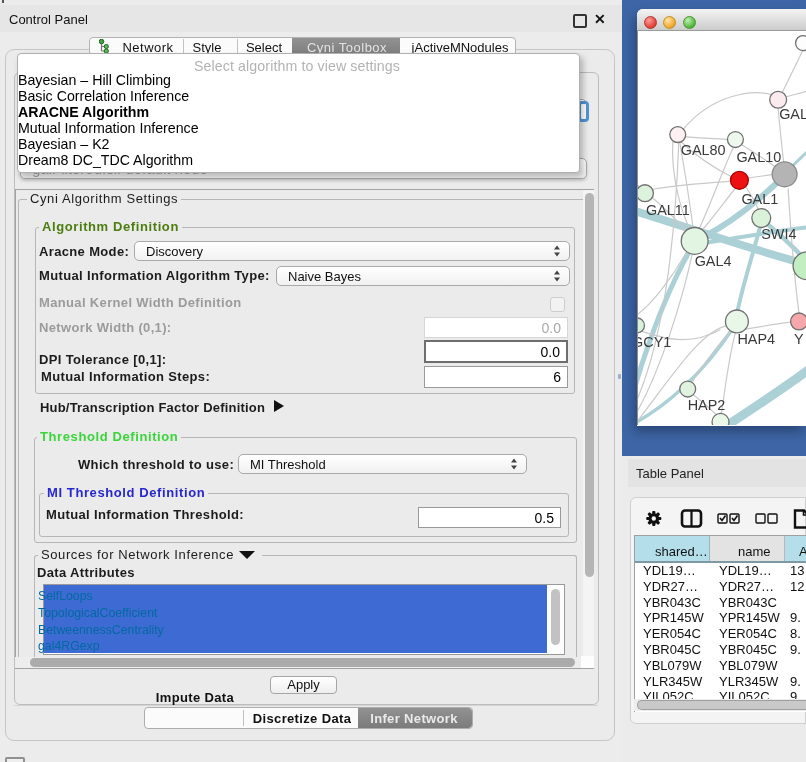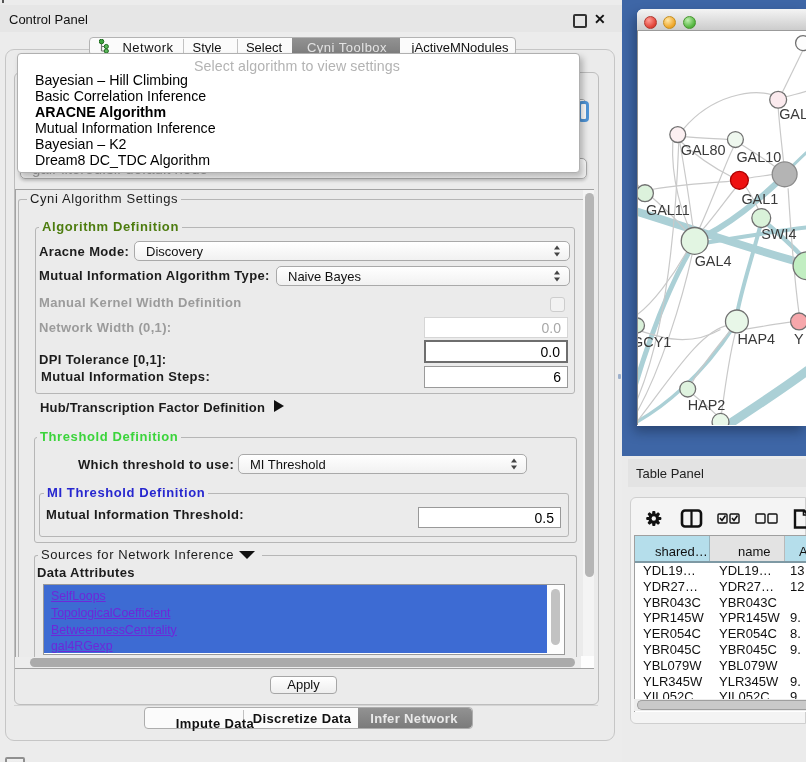--- a/index.html
+++ b/index.html
@@ -106,45 +106,45 @@
   </div>
 
 <div class="abs" style="left:34px;top:555px;width:541px;height:101px;border:1px solid #b6b6b6;border-bottom:none;border-radius:3px 3px 0 0;"></div>
 <div class="ttitle" style="left:38px;top:548px;color:#1c1c1c;">Sources for Network Inference</div>
 <div class="abs" style="left:234px;top:551px;width:28px;height:8px;background:#ebebeb;"></div>
 <div class="abs" style="left:239px;top:550.5px;width:0;height:0;border-left:8.5px solid transparent;border-right:8.5px solid transparent;border-top:8.5px solid #111;"></div>
 <div class="lbl abs" style="left:37px;top:565px;">Data Attributes</div>
 
 <div class="abs" style="left:43px;top:584px;width:522px;height:71px;background:#fff;border:1px solid #999;box-sizing:border-box;"></div>
 <div class="abs" style="left:44px;top:585px;width:503px;height:68px;background:#3d6bd3;"></div>
-<div class="abs" style="left:51px;top:588px;font-size:12.3px;color:#6d28d9;line-height:16.8px;text-decoration:underline;">SelfLoops<br>TopologicalCoefficient<br>BetweennessCentrality<br>gal4RGexp</div>
+<div class="abs" style="left:38px;top:588px;font-size:12.3px;color:#0369a1;line-height:16.8px;">SelfLoops<br>TopologicalCoefficient<br>BetweennessCentrality<br>gal4RGexp</div>
 <div class="abs" style="left:547px;top:585px;width:17px;height:69px;background:#fdfdfd;"></div>
 <div class="abs" style="left:551px;top:589px;width:8.5px;height:56px;background:#c2c2c2;border-radius:5px;"></div>
 
 <div class="abs" style="left:583px;top:190px;width:11px;height:467px;background:#f4f4f4;"></div>
 <div class="abs" style="left:584.5px;top:193px;width:9px;height:384px;background:#b5b5b5;border-radius:5px;"></div>
 <div class="abs" style="left:15px;top:657px;width:579px;height:11px;background:#ededed;"></div>
 <div class="abs" style="left:581px;top:656px;width:13px;height:12px;background:#fdfdfd;"></div>
 <div class="abs" style="left:30px;top:658px;width:545px;height:9px;background:#ababab;border-radius:5px;"></div>
 
 <div class="abs" style="left:270px;top:676px;width:67px;height:18px;background:linear-gradient(#ffffff,#eeeeee);border:1px solid #a6a6a6;border-radius:4px;box-sizing:border-box;text-align:center;font-size:13px;color:#111;line-height:16px;">Apply</div>
 <div class="abs" style="left:14px;top:705px;width:584px;height:1px;background:#d4d4d4;"></div>
 
 <div class="abs" style="left:144px;top:707px;width:329px;height:22px;background:#fbfbfb;border:1px solid #adadad;border-radius:4px;box-sizing:border-box;"></div>
 <div class="abs" style="left:243px;top:710px;width:1px;height:16px;background:#c2c2c2;"></div>
 <div class="abs" style="left:358px;top:708px;width:114px;height:20px;background:linear-gradient(#929292,#7b7b7b);border-radius:0 4px 4px 0;"></div>
-<div class="abs" style="left:195px;top:716px;transform:translateX(-50%);font-size:13px;font-weight:bold;color:#111;letter-spacing:0.35px;margin-left:20px;">Impute Data</div>
+<div class="abs" style="left:195px;top:690px;transform:translateX(-50%);font-size:13px;font-weight:bold;color:#111;letter-spacing:0.35px;">Impute Data</div>
 <div class="abs" style="left:302px;top:711px;transform:translateX(-50%);font-size:13px;font-weight:bold;color:#111;letter-spacing:0.35px;">Discretize Data</div>
 <div class="abs" style="left:414px;top:711px;transform:translateX(-50%);font-size:13px;font-weight:bold;color:#eaeaea;letter-spacing:0.35px;">Infer Network</div>
 
 <div class="abs" style="left:5px;top:757px;width:20px;height:14px;background:linear-gradient(#f2f2f2,#e0e0e0);border:2px solid #909090;border-radius:2px;box-sizing:border-box;"></div>
 
 <div class="abs" style="left:17px;top:53px;width:563px;height:120px;background:#fff;border:1px solid #b0b0b0;border-radius:4px;box-shadow:3px 4px 6px rgba(0,0,0,0.25);box-sizing:border-box;"></div>
 <div class="abs" style="left:297px;top:58px;transform:translateX(-50%);font-size:14.2px;color:#b3b3b3;white-space:nowrap;letter-spacing:0.1px;">Select algorithm to view settings</div>
-<div class="abs" style="left:35px;top:73px;font-size:14.2px;color:#000;line-height:15.9px;white-space:nowrap;">Bayesian – Hill Climbing<br>Basic Correlation Inference<br><b>ARACNE Algorithm</b><br>Mutual Information Inference<br>Bayesian – K2<br>Dream8 DC_TDC Algorithm</div>
+<div class="abs" style="left:18px;top:73px;font-size:14.2px;color:#000;line-height:15.9px;white-space:nowrap;">Bayesian – Hill Climbing<br>Basic Correlation Inference<br><b>ARACNE Algorithm</b><br>Mutual Information Inference<br>Bayesian – K2<br>Dream8 DC_TDC Algorithm</div>
 
 <div class="abs" style="left:622px;top:0;width:184px;height:456px;background:#3e66a6;"></div>
 <div class="abs" style="left:618px;top:374px;width:3px;height:5px;background:#9db0cc;border-radius:1px;"></div>
 
 <div class="abs" style="left:637px;top:9px;width:169px;height:417px;border-radius:6px 0 0 0;box-shadow:-3px 6px 12px rgba(10,20,40,0.38);background:#fff;">
  <div class="abs" style="left:0;top:0;width:169px;height:22px;background:linear-gradient(#f4f4f4,#cccccc);border-radius:6px 0 0 0;border-bottom:1px solid #9b9b9b;box-sizing:border-box;"></div>
  <div class="abs" style="left:644px;top:16px;"></div>
 </div>
 <div class="abs" style="left:644px;top:16px;width:11px;height:11px;border-radius:50%;background:radial-gradient(circle at 35% 30%,#ff9d96,#e2463a 65%,#b92a20);border:0.5px solid #b0372e;"></div>
 <div class="abs" style="left:663px;top:16px;width:11px;height:11px;border-radius:50%;background:radial-gradient(circle at 35% 30%,#ffe7a8,#f0a92e 65%,#d18a16);border:0.5px solid #c58f1f;"></div>

